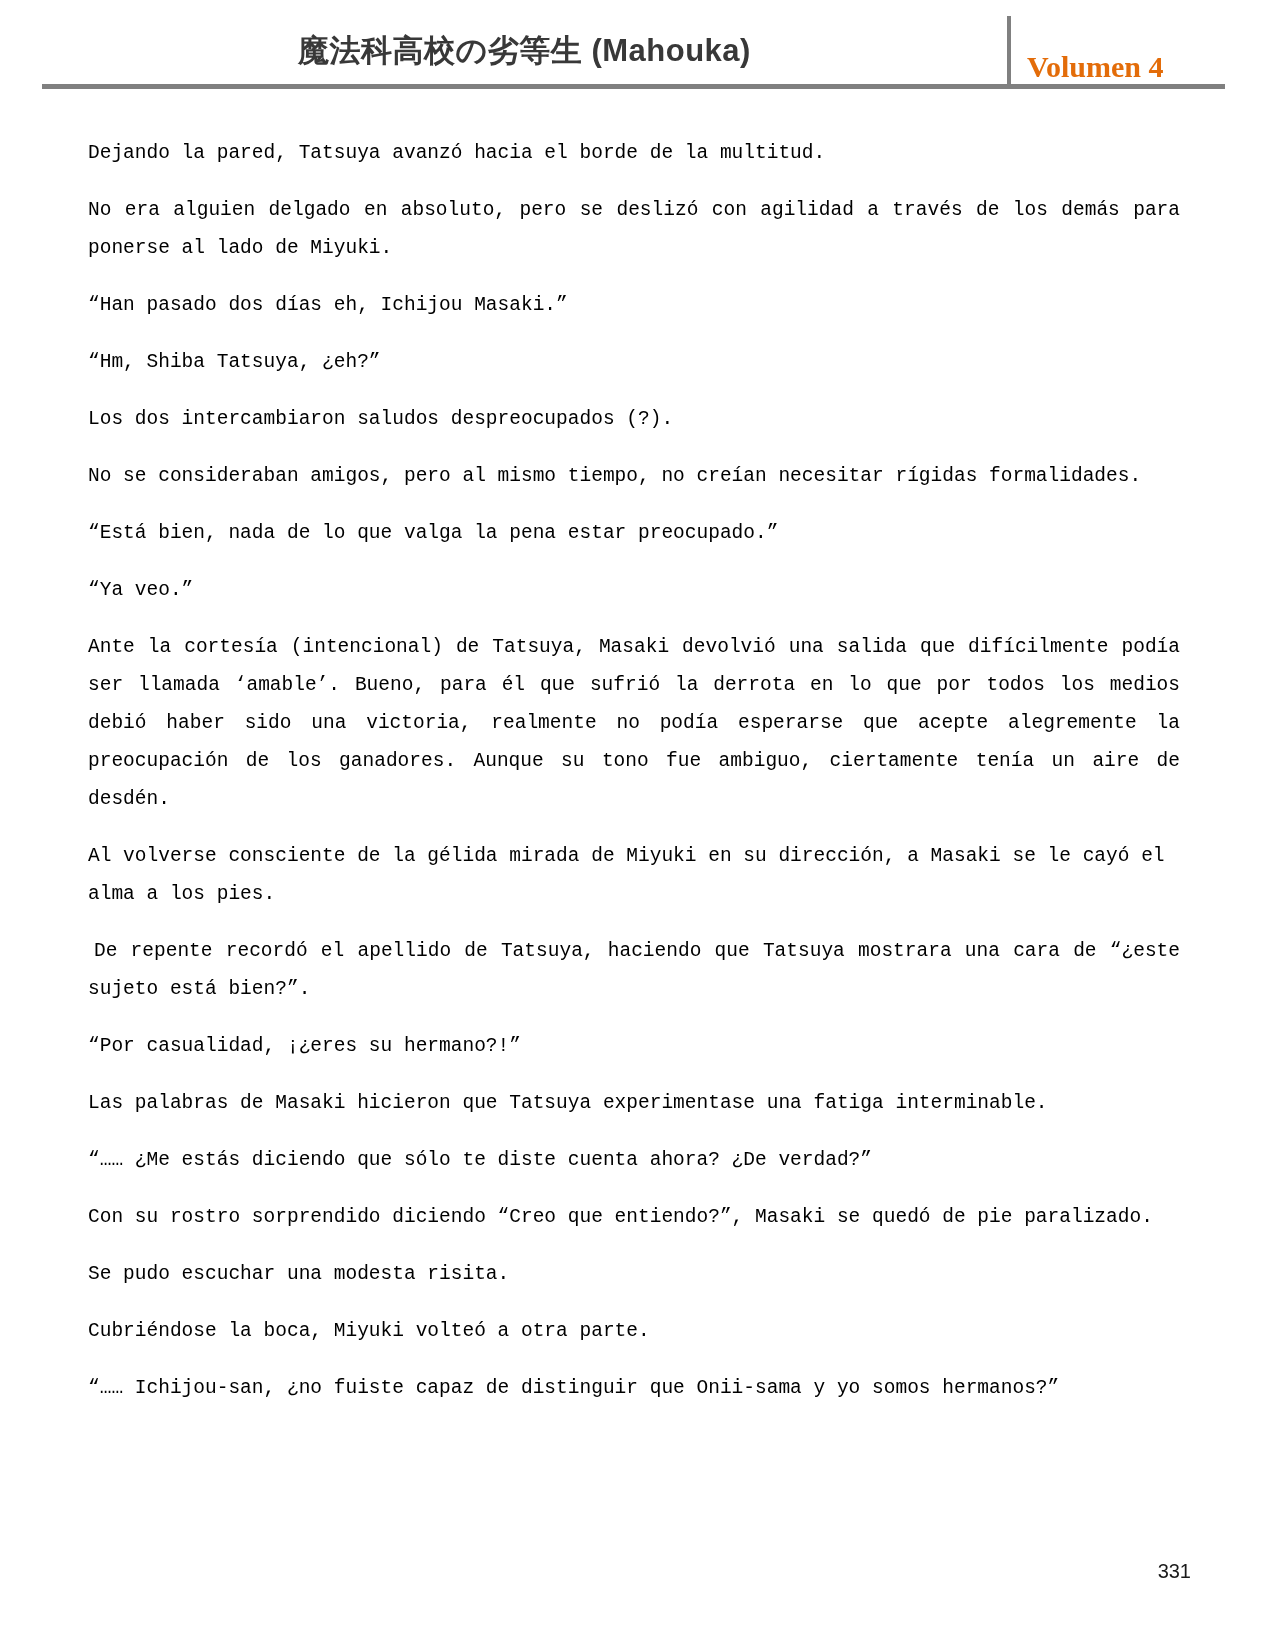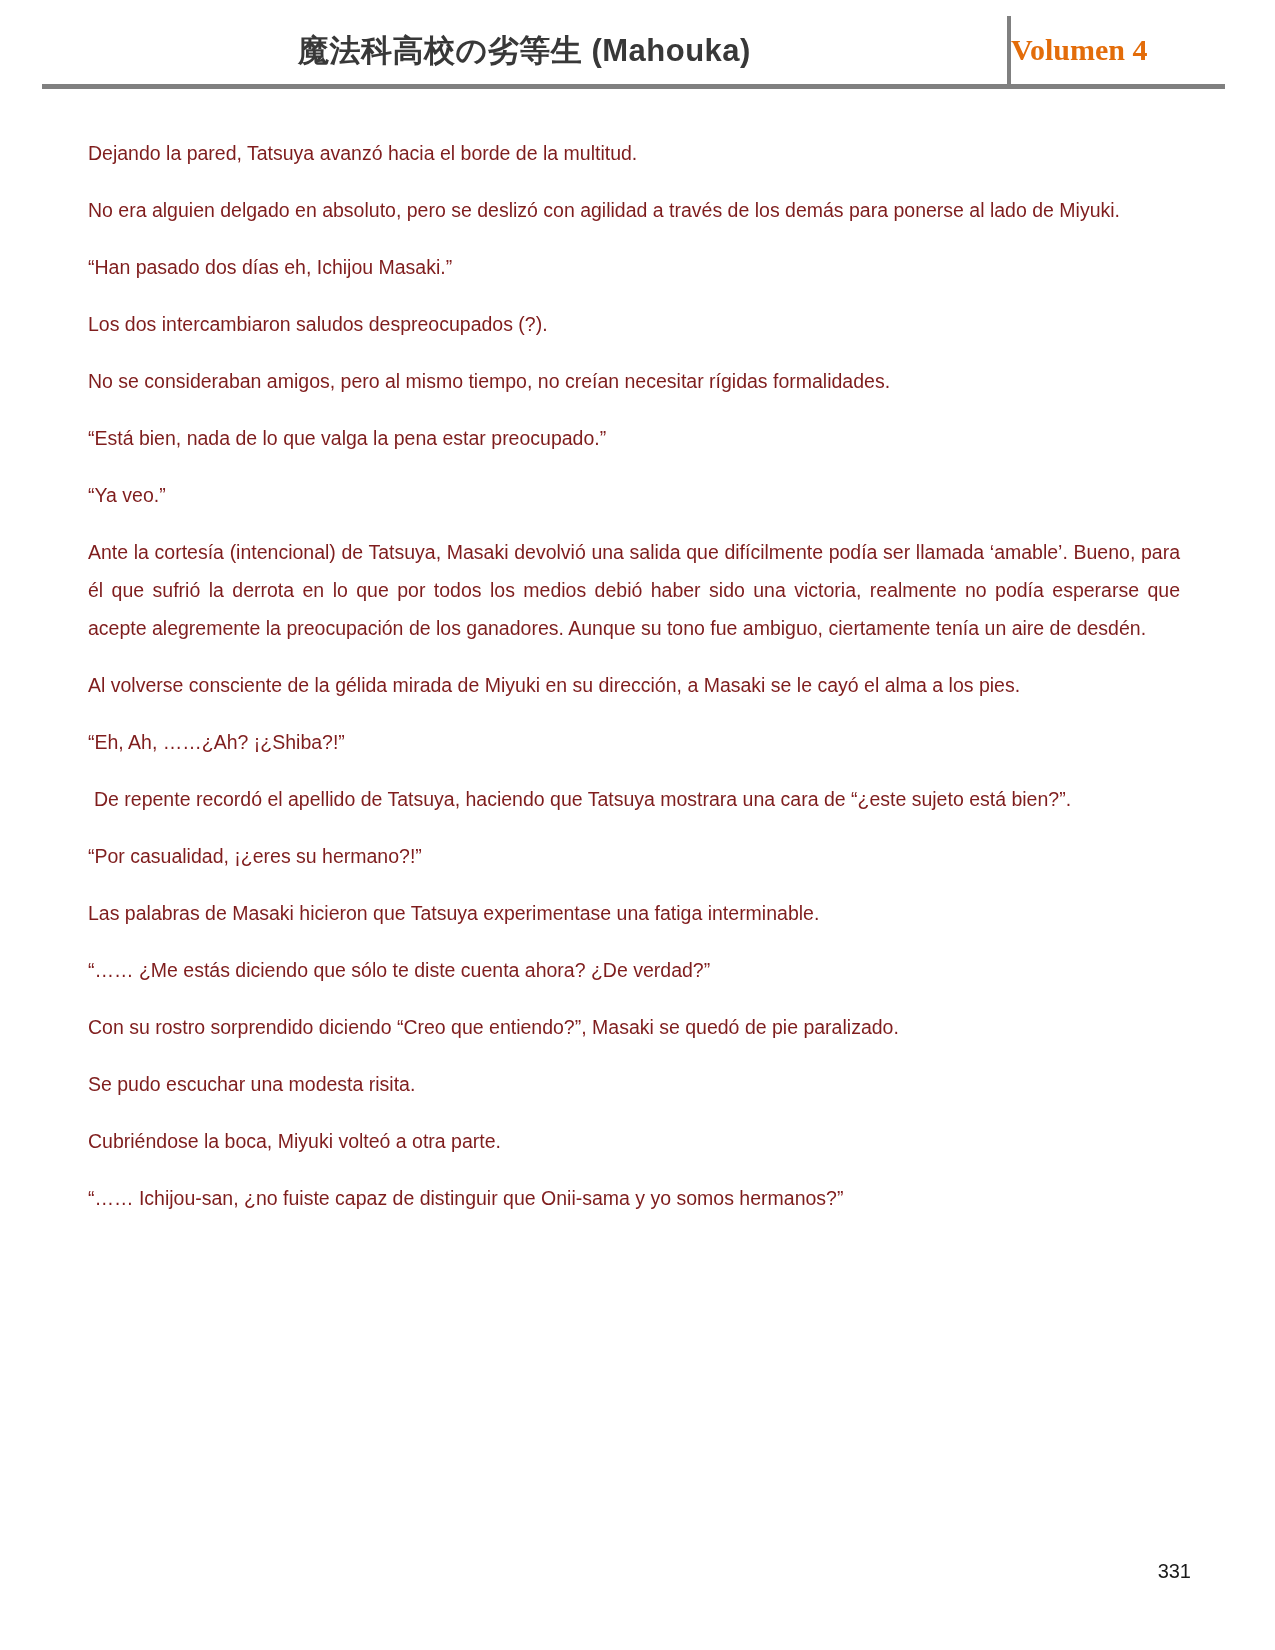--- a/index.html
+++ b/index.html
@@ -30,38 +30,40 @@
     font-size: 31px;
     font-weight: bold;
     color: #383838;
     letter-spacing: 0.5px;
     font-family: "Liberation Sans", "DejaVu Sans", sans-serif;
   }
   .volume-box {
     width: 218px;
     height: 68px;
     border-left: 4px solid #808080;
+    padding-left: 16px;
     display: flex;
-    align-items: center;
+    align-items: flex-end;
   }
   .volume-label {
     font-family: "Liberation Serif", "DejaVu Serif", serif;
     font-weight: bold;
     font-size: 30px;
     color: var(--accent, #E36C09);
   }
   
   .body {
     padding: 45px 95px 0 88px;
   }
   .body p {
     margin: 0 0 19px 0;
     font-size: 19.5px;
     line-height: 38px;
-    color: #7f1d1d;
+    color: #000000;
+    font-family: Liberation Mono, monospace;
   }
   .body p.justify { text-align: justify; }
   .body p.indent { text-indent: 6px; }
   
   .footer {
     position: absolute;
     top: 1560px;
     right: 84px;
     font-size: 20px;
     color: #1a1a1a;
@@ -78,27 +80,27 @@
     </div>
     <div class="volume-box">
       <span class="volume-label">Volumen 4</span>
     </div>
   </header>
 
   <main class="body">
     <p>Dejando la pared, Tatsuya avanzó hacia el borde de la multitud.</p>
     <p class="justify">No era alguien delgado en absoluto, pero se deslizó con agilidad a través de los demás para ponerse al lado de Miyuki.</p>
     <p>“Han pasado dos días eh, Ichijou Masaki.”</p>
+    <p>“Hm, Shiba Tatsuya, ¿eh?”</p>
     <p>Los dos intercambiaron saludos despreocupados (?).</p>
     <p>No se consideraban amigos, pero al mismo tiempo, no creían necesitar rígidas formalidades.</p>
     <p>“Está bien, nada de lo que valga la pena estar preocupado.”</p>
     <p>“Ya veo.”</p>
     <p class="justify">Ante la cortesía (intencional) de Tatsuya, Masaki devolvió una salida que difícilmente podía ser llamada ‘amable’. Bueno, para él que sufrió la derrota en lo que por todos los medios debió haber sido una victoria, realmente no podía esperarse que acepte alegremente la preocupación de los ganadores. Aunque su tono fue ambiguo, ciertamente tenía un aire de desdén.</p>
     <p>Al volverse consciente de la gélida mirada de Miyuki en su dirección, a Masaki se le cayó el alma a los pies.</p>
-    <p>“Eh, Ah, ……¿Ah? ¡¿Shiba?!”</p>
     <p class="justify indent">De repente recordó el apellido de Tatsuya, haciendo que Tatsuya mostrara una cara de “¿este sujeto está bien?”.</p>
     <p>“Por casualidad, ¡¿eres su hermano?!”</p>
     <p>Las palabras de Masaki hicieron que Tatsuya experimentase una fatiga interminable.</p>
     <p>“…… ¿Me estás diciendo que sólo te diste cuenta ahora? ¿De verdad?”</p>
     <p>Con su rostro sorprendido diciendo “Creo que entiendo?”, Masaki se quedó de pie paralizado.</p>
     <p>Se pudo escuchar una modesta risita.</p>
     <p>Cubriéndose la boca, Miyuki volteó a otra parte.</p>
     <p>“…… Ichijou-san, ¿no fuiste capaz de distinguir que Onii-sama y yo somos hermanos?”</p>
   </main>
 

